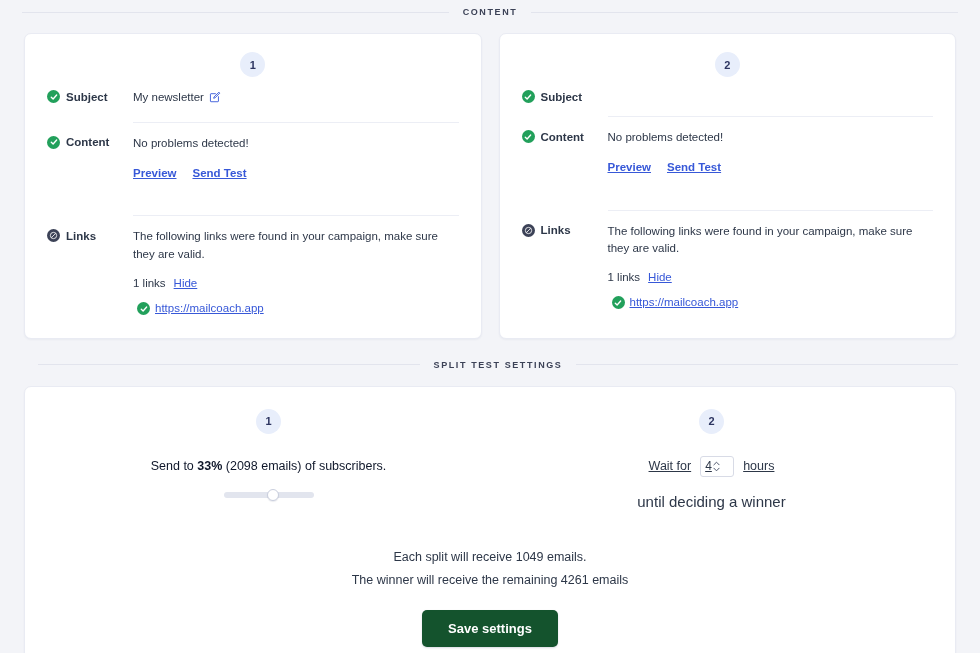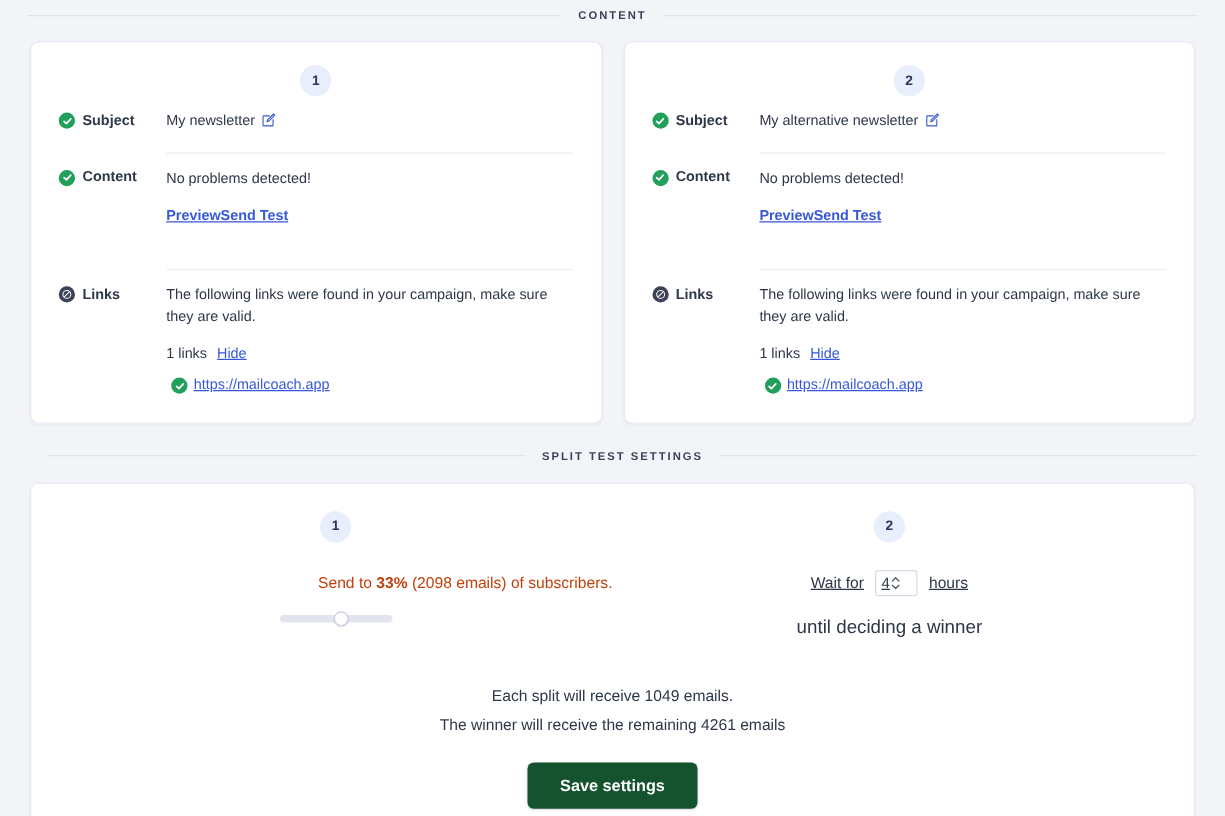--- a/index.html
+++ b/index.html
@@ -138,20 +138,21 @@
   
   a.link, .link {
     color: #3758d8;
     text-decoration: underline;
     font-size: 11.5px;
     cursor: pointer;
   }
   .actions {
     margin-top: 12px;
     display: flex;
+    gap: 16px;
   }
   .link-strong { font-weight: bold; }
 
   .links-count {
     margin-top: 11px;
     font-size: 11.5px;
     display: flex;
     align-items: center;
     gap: 8px;
   }
@@ -177,22 +178,21 @@
   }
   .split-col {
     flex: 1 1 0;
     text-align: center;
   }
   .split-col .badge { margin-bottom: 22px; }
 
   .split-text {
     font-size: 12.5px;
     line-height: 1.75;
-    color: #c2410c;
-    text-align: right;
+    color: #0f172a;
   }
   .split-text b { font-weight: bold; }
 
   .slider {
     width: 90px;
     height: 6px;
     border-radius: 3px;
     background: #e2e5ee;
     margin: 14px auto 0 auto;
     position: relative;
@@ -358,26 +358,20 @@
       <div class="badge">2</div>
 
       <div class="row">
         <div class="row-label">
           <span class="icon-check">
             <svg width="8" height="8" viewBox="0 0 10 10">
                 <path d="M1.6 5.2 L3.9 7.4 L8.3 2.6" stroke="#ffffff" stroke-width="1.7" fill="none" stroke-linecap="round" stroke-linejoin="round"></path>
               </svg>
           </span>
           <span>Subject</span>
-        </div>
-        <div class="row-body">
-          <span>My alternative newsletter</span><span class="icon-edit"><svg width="12" height="12" viewBox="0 0 16 16">
-                <path d="M13.2 1.6 L14.4 2.8 L8.0 9.2 L6.2 9.7 L6.7 7.9 Z" fill="none" stroke="#3758d8" stroke-width="1.2" stroke-linejoin="round"></path>
-                <path d="M12.6 7.6 L12.6 13.6 C12.6 14.0 12.3 14.3 11.9 14.3 L2.6 14.3 C2.2 14.3 1.9 14.0 1.9 13.6 L1.9 4.3 C1.9 3.9 2.2 3.6 2.6 3.6 L8.6 3.6" fill="none" stroke="#3758d8" stroke-width="1.2" stroke-linecap="round"></path>
-              </svg></span>
         </div>
       </div>
 
       <div class="hr"></div>
 
       <div class="row">
         <div class="row-label">
           <span class="icon-check">
             <svg width="8" height="8" viewBox="0 0 10 10">
                 <path d="M1.6 5.2 L3.9 7.4 L8.3 2.6" stroke="#ffffff" stroke-width="1.7" fill="none" stroke-linecap="round" stroke-linejoin="round"></path>

